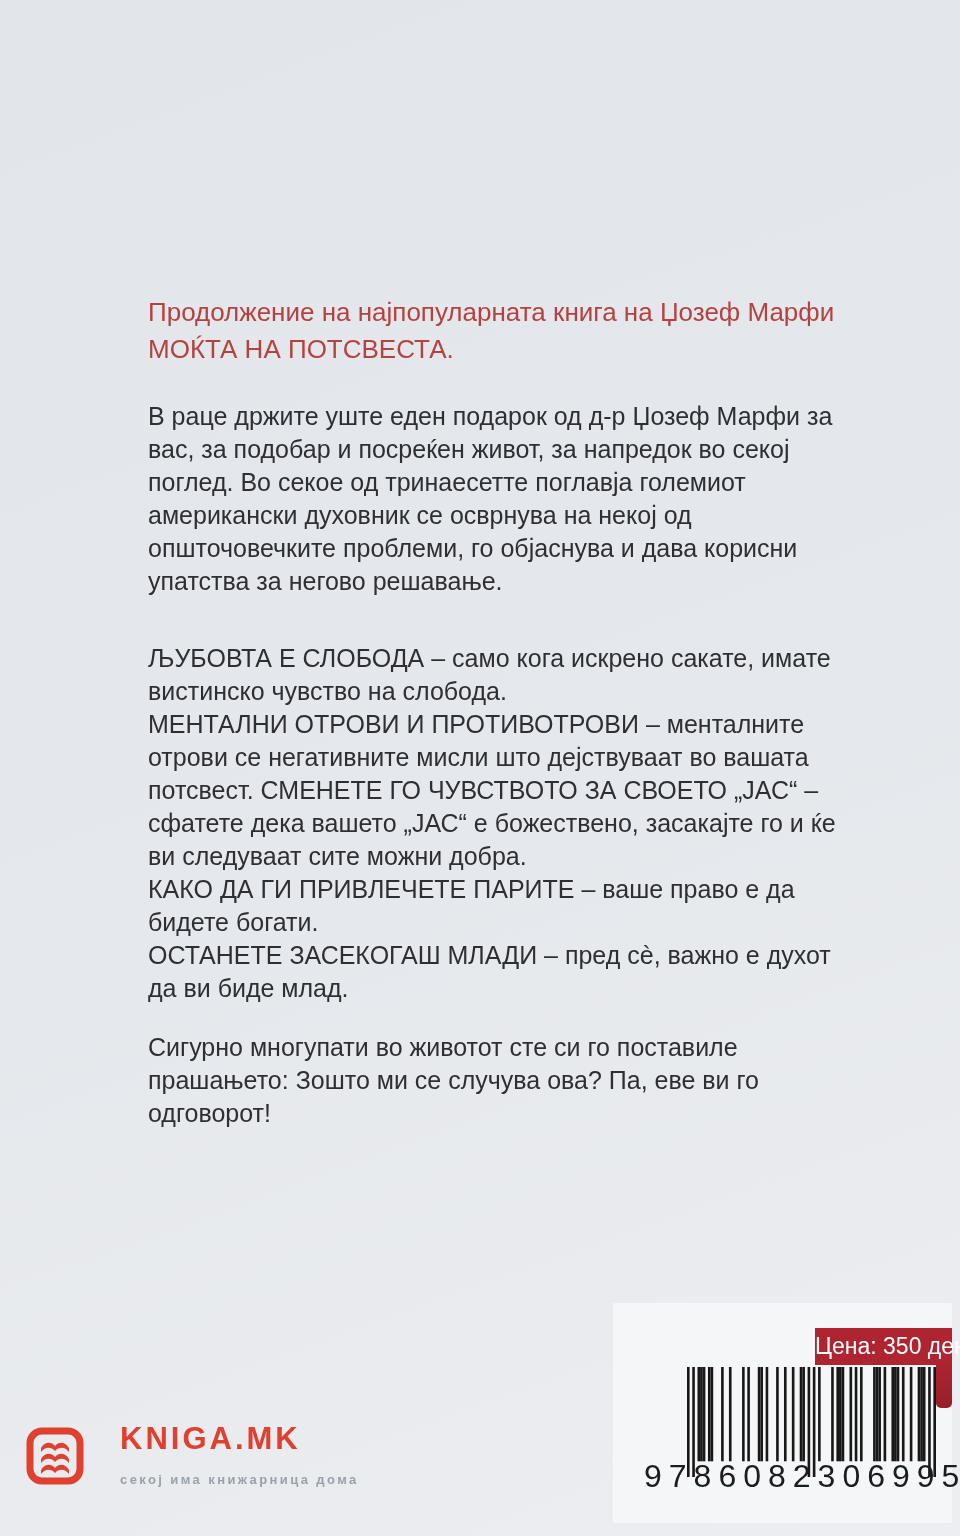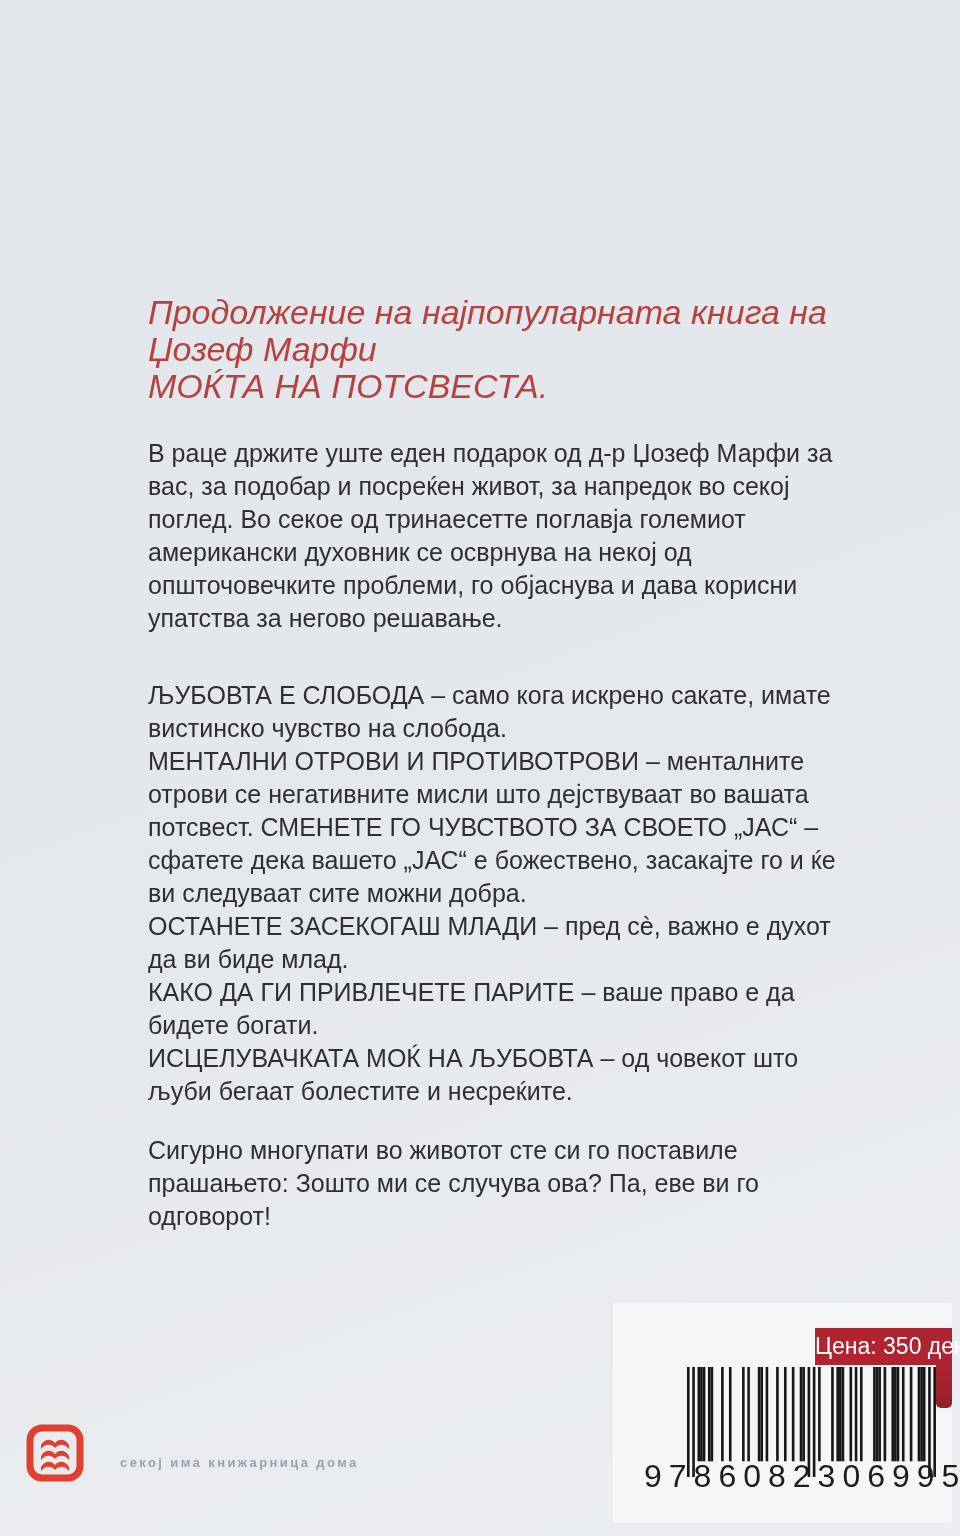--- a/index.html
+++ b/index.html
@@ -15,21 +15,21 @@
   }
   .text-col {
     position: absolute;
     left: 148px;
     top: 294px;
     width: 715px;
     color: #2f2f33;
     font-size: 25px;
     line-height: 33px;
   }
-  .heading { color: #b5423e; font-size: 34px; line-height: 37px; font-style: italic; }
+  .heading { color: #b5423e; font-size: 26px; line-height: 37px; }
   .heading .h-line { display: block; }
   .intro { margin-top: 32px; }
   .chapter-list { margin-top: 44px; }
   .chapter { margin: 0; }
   .closing { margin-top: 26px; }
 
   
   .logo-row {
     position: absolute;
     left: 26px;
@@ -116,36 +116,36 @@
     <div class="heading">
       <span class="h-line">Продолжение на најпопуларната книга на Џозеф Марфи</span>
       <span class="h-line">МОЌТА НА ПОТСВЕСТА.</span>
     </div>
 
     <p class="intro">В раце држите уште еден подарок од д-р Џозеф Марфи за вас, за подобар и посреќен живот, за напредок во секој поглед. Во секое од тринаесетте поглавја големиот американски духовник се осврнува на некој од општочовечките проблеми, го објаснува и дава корисни упатства за негово решавање.</p>
 
     <div class="chapter-list">
         <p class="chapter">ЉУБОВТА Е СЛОБОДА – само кога искрено сакате, имате вистинско чувство на слобода.</p>
         <p class="chapter">МЕНТАЛНИ ОТРОВИ И ПРОТИВОТРОВИ – менталните отрови се негативните мисли што дејствуваат во вашата потсвест. СМЕНЕТЕ ГО ЧУВСТВОТО ЗА СВОЕТО „ЈАС“ – сфатете дека вашето „ЈАС“ е божествено, засакајте го и ќе ви следуваат сите можни добра.</p>
+        <p class="chapter">КАКО ДА ГИ ПРИВЛЕЧЕТЕ ПАРИТЕ – ваше право е да бидете богати.</p>
         <p class="chapter">ОСТАНЕТЕ ЗАСЕКОГАШ МЛАДИ – пред сè, важно е духот да ви биде млад.</p>
-        <p class="chapter">КАКО ДА ГИ ПРИВЛЕЧЕТЕ ПАРИТЕ – ваше право е да бидете богати.</p>
-        <p class="chapter">ИСЦЕЛУВАЧКАТА МОЌ НА ЉУБОВТА – од човекот што љуби бегаат болестите и несреќите.</p>
       </div>
 
     <p class="closing">Сигурно многупати во животот сте си го поставиле прашањето: Зошто ми се случува ова? Па, еве ви го одговорот!</p>
   </div>
 
   <div class="logo-row">
     <svg class="logo-icon" viewBox="0 0 58 58" xmlns="http://www.w3.org/2000/svg">
       <rect x="4" y="4" width="50" height="50" rx="12" fill="none" stroke="#df402f" stroke-width="7"></rect>
       <path d="M15 21 C19 14.5 25 14.5 29 19 C33 14.5 39 14.5 43 21 L43 25 C39 19.5 33 19.5 29 24 C25 19.5 19 19.5 15 25 Z" fill="#df402f"></path>
       <path d="M15 32 C19 25.5 25 25.5 29 30 C33 25.5 39 25.5 43 32 L43 36 C39 30.5 33 30.5 29 35 C25 30.5 19 30.5 15 36 Z" fill="#df402f"></path>
       <path d="M15 43 C19 36.5 25 36.5 29 41 C33 36.5 39 36.5 43 43 L43 47 C39 41.5 33 41.5 29 46 C25 41.5 19 41.5 15 47 Z" fill="#df402f"></path>
     </svg>
     <div class="logo-text">
+      <div class="logo-name">KNIGA.MK</div>
       <div class="logo-tagline">секој има книжарница дома</div>
     </div>
   </div>
 
   <div class="barcode-panel"></div>
   <div class="price-badge">Цена: 350 ден.</div>
   <div class="price-tail"></div>
 
   <svg class="barcode-bars" viewBox="0 0 95 42" preserveAspectRatio="none" xmlns="http://www.w3.org/2000/svg">
       <rect x="0" y="0" width="1" height="42" fill="#181818"></rect>

